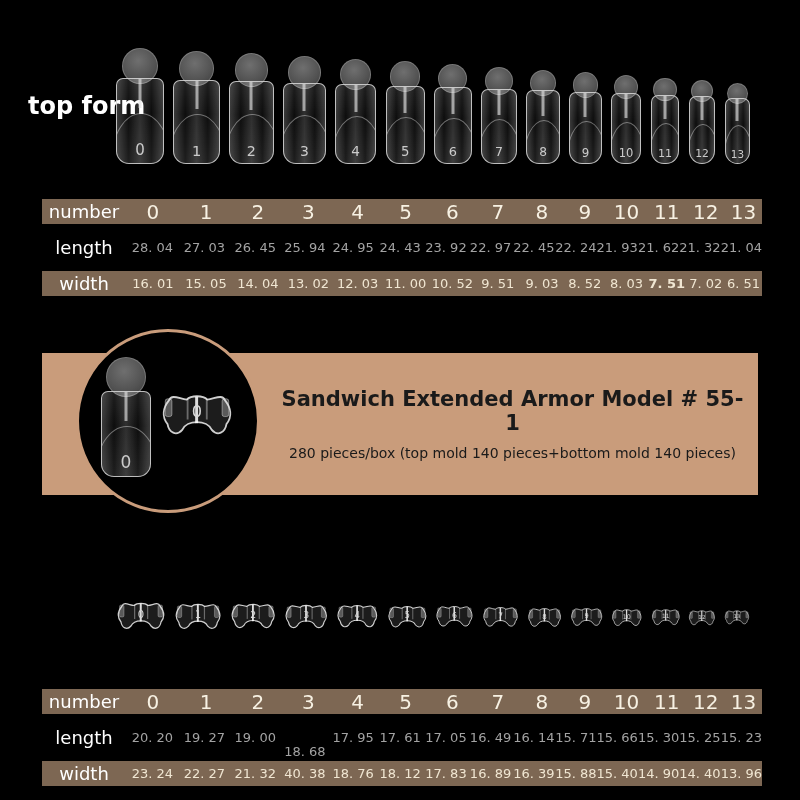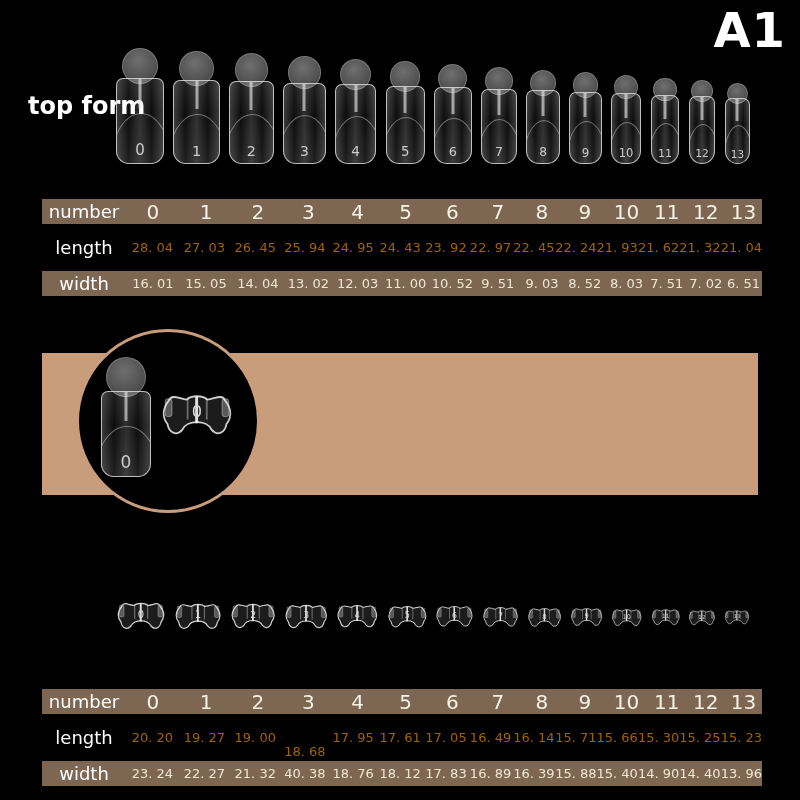--- a/index.html
+++ b/index.html
@@ -54,21 +54,21 @@
 
   
   .dtable { position:absolute; left:42px; width:720px; }
   #table-top  { top:199px; }
   #table-base { top:689px; }
   .trow { display:flex; align-items:center; height:25px; margin-bottom:11px; }
   .trow.brown { background:var(--brown, #7d6753); }
   .tlabel { width:84px; text-align:center; font-size:18px; color:#fff; }
   .tcell  { text-align:center; flex-basis:0; white-space:nowrap; overflow:visible; }
   .row-number .tcell { font-size:20px; color:#f7f1e3; }
-  .row-length .tcell { font-size:13px; color:#a16207; }
+  .row-length .tcell { font-size:13px; color:#a3a3a3; }
   .row-width  .tcell { font-size:13px; color:#f0e6d2; }
 
   
   #banner {
     position:absolute; left:42px; top:353px; width:716px; height:142px;
     background:var(--tan, #c99c7b);
   }
   #banner-circle {
     position:absolute; left:34px; top:-24px; width:184px; height:184px;
     background:#000; border:3px solid var(--tan, #c99c7b); border-radius:50%;
@@ -81,21 +81,20 @@
     text-align:center; color:var(--banner-ink, #1a1a1a);
   }
   .banner-title { font-size:21px; font-weight:700; }
   .banner-sub   { font-size:14px; }
 </style>
 </head>
 <body>
 
 <div class="stage" style="--brown: #7d6753; --tan: #c99c7b; --banner-ink: #1a1a1a; background: rgb(0, 0, 0);">
 
-  <div class="variant-code">A1</div>
 
   <div class="section-label" id="top-form-label">top form</div>
 
   <div class="strip" id="top-strip">
       <div class="tf-item">
         <div class="tf-disc" style="height: 34px; width: 34px;"></div>
         <div class="tf-body" style="width: 46px; height: 84px;">
           <div class="tf-num" style="font-size: 15px;">0</div>
         </div>
       </div>
@@ -220,21 +219,21 @@
         <div class="tcell" style="flex-grow: 1.415;">15. 05</div>
         <div class="tcell" style="flex-grow: 1.381;">14. 04</div>
         <div class="tcell" style="flex-grow: 1.346;">13. 02</div>
         <div class="tcell" style="flex-grow: 1.312;">12. 03</div>
         <div class="tcell" style="flex-grow: 1.277;">11. 00</div>
         <div class="tcell" style="flex-grow: 1.242;">10. 52</div>
         <div class="tcell" style="flex-grow: 1.208;">9. 51</div>
         <div class="tcell" style="flex-grow: 1.173;">9. 03</div>
         <div class="tcell" style="flex-grow: 1.139;">8. 52</div>
         <div class="tcell" style="flex-grow: 1.104;">8. 03</div>
-        <div class="tcell" style="flex-grow: 1.069;">7. 51</div>
+        <div class="tcell" style="flex-grow: 1.069; font-weight: bold;">7. 51</div>
         <div class="tcell" style="flex-grow: 1.035;">7. 02</div>
         <div class="tcell" style="flex-grow: 1;">6. 51</div>
       </div>
     </div>
 
   <div id="banner">
     <div id="banner-circle">
         <div class="tf-item" style="margin-top: -8px;">
           <div class="tf-disc" style="height: 38px; width: 38px;"></div>
           <div class="tf-body" style="width: 48px; height: 84px;">
@@ -246,20 +245,24 @@
             <path d="M12,14 C16,5 26,12 36,13 C42,7 58,7 64,13 C74,12 84,5 88,14 C96,24 98,36 90,46 C88,58 78,63 70,54 C64,40 36,40 30,54 C22,63 12,58 10,46 C2,36 4,24 12,14 Z" fill="rgba(55,55,55,0.5)" stroke="rgba(228,228,228,0.9)" stroke-width="2.5"></path>
             <rect x="7" y="12" width="9" height="24" rx="3" fill="rgba(235,235,235,0.30)" stroke="rgba(235,235,235,0.6)"></rect>
             <rect x="84" y="12" width="9" height="24" rx="3" fill="rgba(235,235,235,0.30)" stroke="rgba(235,235,235,0.6)"></rect>
             <rect x="47.5" y="9" width="4" height="36" fill="rgba(255,255,255,0.85)"></rect>
             <rect x="36" y="12" width="2.5" height="28" fill="rgba(255,255,255,0.35)"></rect>
             <rect x="62" y="12" width="2.5" height="28" fill="rgba(255,255,255,0.35)"></rect>
             <text x="50" y="37" text-anchor="middle" fill="#d9d9d9" font-size="22" font-family="DejaVu Sans, sans-serif">0</text>
           </svg>
         </div>
       </div>
+    <div id="banner-text">
+      <div class="banner-title">Sandwich Extended Armor Model # 55-1</div>
+      <div class="banner-sub">280 pieces/box (top mold 140 pieces+bottom mold 140 pieces)</div>
+    </div>
   </div>
 
 
   <div class="strip" id="base-strip">
       <div class="bm-item">
         <svg viewBox="0 0 100 84" width="50" height="44">
           <path d="M12,14 C16,5 26,12 36,13 C42,7 58,7 64,13 C74,12 84,5 88,14 C96,24 98,36 90,46 C88,58 78,63 70,54 C64,40 36,40 30,54 C22,63 12,58 10,46 C2,36 4,24 12,14 Z" fill="rgba(55,55,55,0.5)" stroke="rgba(228,228,228,0.9)" stroke-width="2.5"></path>
           <rect x="7" y="12" width="9" height="24" rx="3" fill="rgba(235,235,235,0.30)" stroke="rgba(235,235,235,0.6)"></rect>
           <rect x="84" y="12" width="9" height="24" rx="3" fill="rgba(235,235,235,0.30)" stroke="rgba(235,235,235,0.6)"></rect>
           <rect x="47.5" y="9" width="4" height="36" fill="rgba(255,255,255,0.85)"></rect>

